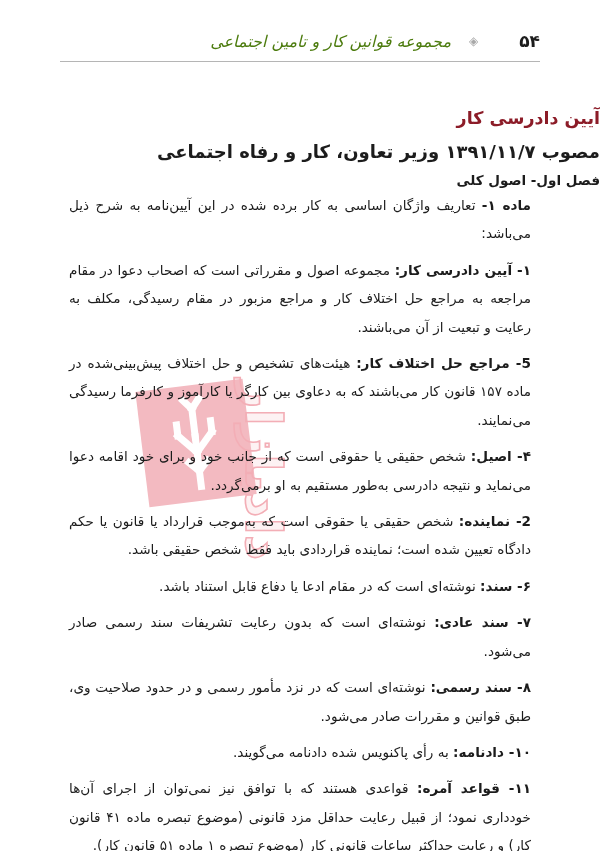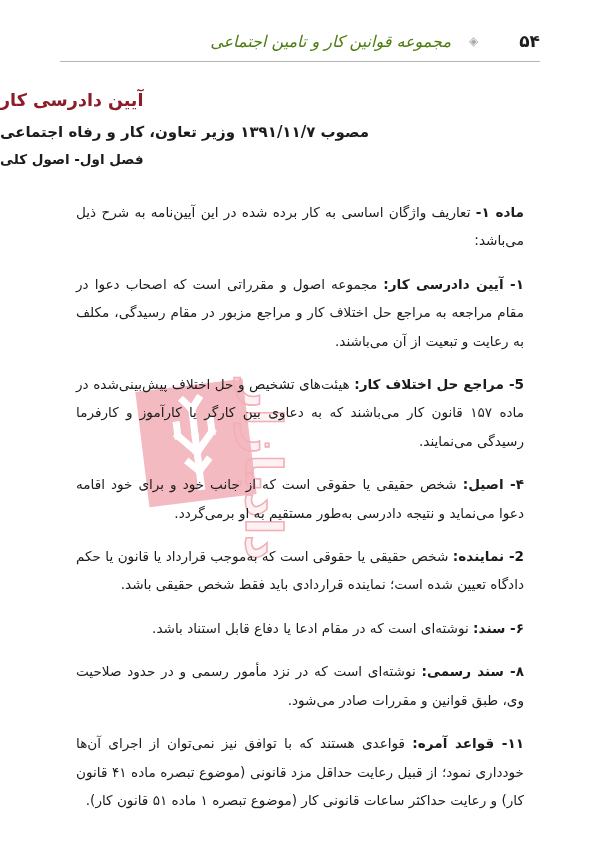--- a/index.html
+++ b/index.html
@@ -24,39 +24,39 @@
   .ornament { color:#a8a8a8; font-size:12px; line-height:1; }
   .book-title { font-size:16px; color:#4d7c0f;font-style:italic; }
   .header-rule {
     position:absolute; top:61px; right:60px; left:60px;
     border-top:1.5px solid #b5b5b5;
     z-index:2;
   }
 
   
   .title-block {
-    position:absolute; top:90px; left:0; right:0;
-    text-align:left; direction:rtl; z-index:2;
+    position:absolute; top:108px; left:0; right:0;
+    text-align:right; direction:rtl; z-index:2;
   }
   .doc-title {
     font-size:17.5px; font-weight:bold;
     color:var(--title-color, #8c1c28);
     margin:0 0 13px 0;
   }
-  .doc-subtitle { font-size:15px; font-weight:bold; margin:0 0 10px 0; }
+  .doc-subtitle { font-size:18px; font-weight:bold; margin:0 0 10px 0; }
   .doc-chapter  { font-size:13.5px; font-weight:bold; margin:0; }
 
   
   .body-text {
     position:absolute; top:183px; right:61px; left:61px;
     direction:rtl; text-align:justify;
     font-size:13.6px; line-height:28.4px;
     z-index:2;
   }
-  .body-text p { margin:15px; }
+  .body-text p { margin:8px; }
   .body-text b { font-weight:bold; }
 
   
   .watermark { position:absolute; z-index:1; }
   .wm-logo-box {
     position:absolute; left:142px; top:385px;
     width:108px; height:116px;
     background:var(--wm-fill, #f3bac1);
     transform:rotate(-7deg);
     display:flex; align-items:center; justify-content:center;
@@ -108,17 +108,19 @@
     <p class="doc-chapter">فصل اول- اصول کلی</p>
   </div>
 
   <div class="body-text" id="body-text">
       <p><b>ماده ۱-</b><span> تعاریف واژگان اساسی به کار برده شده در این آیین‌نامه به شرح ذیل می‌باشد:</span></p>
       <p><b>۱- آیین دادرسی کار:</b><span> مجموعه اصول و مقرراتی است که اصحاب دعوا در مقام مراجعه به مراجع حل اختلاف کار و مراجع مزبور در مقام رسیدگی، مکلف به رعایت و تبعیت از آن می‌باشند.</span></p>
       <p><b>5- مراجع حل اختلاف کار:</b><span> هیئت‌های تشخیص و حل اختلاف پیش‌بینی‌شده در ماده ۱۵۷ قانون کار می‌باشند که به دعاوی بین کارگر یا کارآموز و کارفرما رسیدگی می‌نمایند.</span></p>
       <p><b>۴- اصیل:</b><span> شخص حقیقی یا حقوقی است که از جانب خود و برای خود اقامه دعوا می‌نماید و نتیجه دادرسی به‌طور مستقیم به او برمی‌گردد.</span></p>
       <p><b>2- نماینده:</b><span> شخص حقیقی یا حقوقی است که به‌موجب قرارداد یا قانون یا حکم دادگاه تعیین شده است؛ نماینده قراردادی باید فقط شخص حقیقی باشد.</span></p>
       <p><b>۶- سند:</b><span> نوشته‌ای است که در مقام ادعا یا دفاع قابل استناد باشد.</span></p>
+      <p><b>۷- سند عادی:</b><span> نوشته‌ای است که بدون رعایت تشریفات سند رسمی صادر می‌شود.</span></p>
       <p><b>۸- سند رسمی:</b><span> نوشته‌ای است که در نزد مأمور رسمی و در حدود صلاحیت وی، طبق قوانین و مقررات صادر می‌شود.</span></p>
+      <p><b>۱۰- دادنامه:</b><span> به رأی پاکنویس شده دادنامه می‌گویند.</span></p>
       <p><b>۱۱- قواعد آمره:</b><span> قواعدی هستند که با توافق نیز نمی‌توان از اجرای آن‌ها خودداری نمود؛ از قبیل رعایت حداقل مزد قانونی (موضوع تبصره ماده ۴۱ قانون کار) و رعایت حداکثر ساعات قانونی کار (موضوع تبصره ۱ ماده ۵۱ قانون کار).</span></p>
     </div>
 
 </div>
 
 </body></html>

